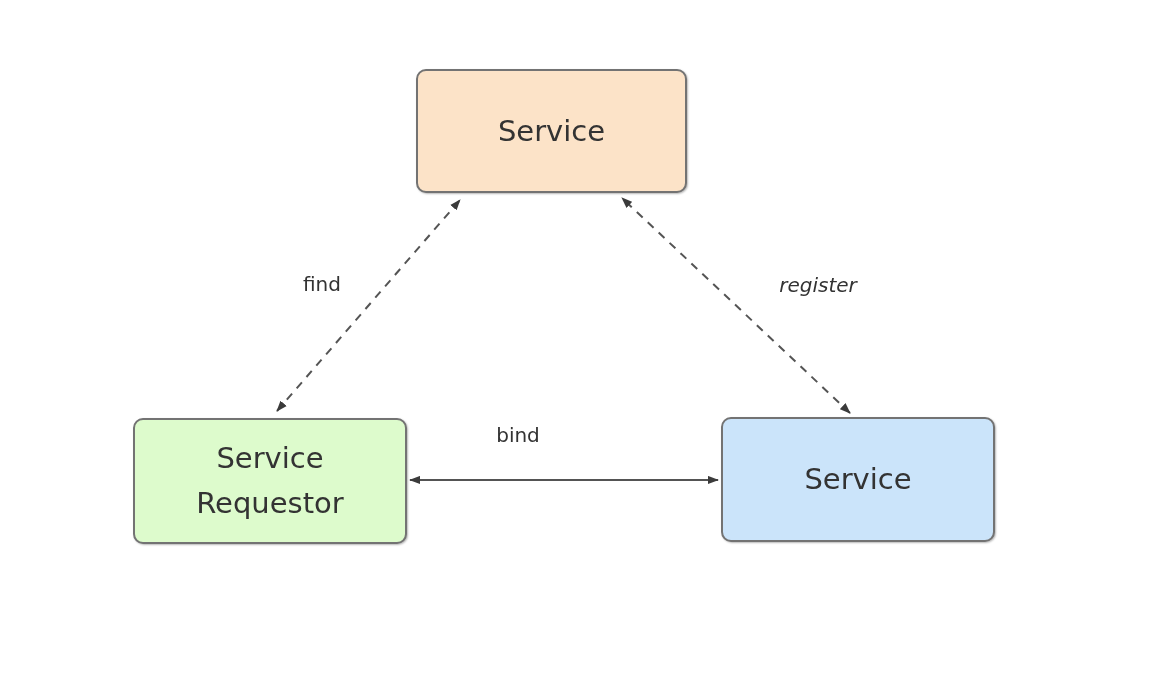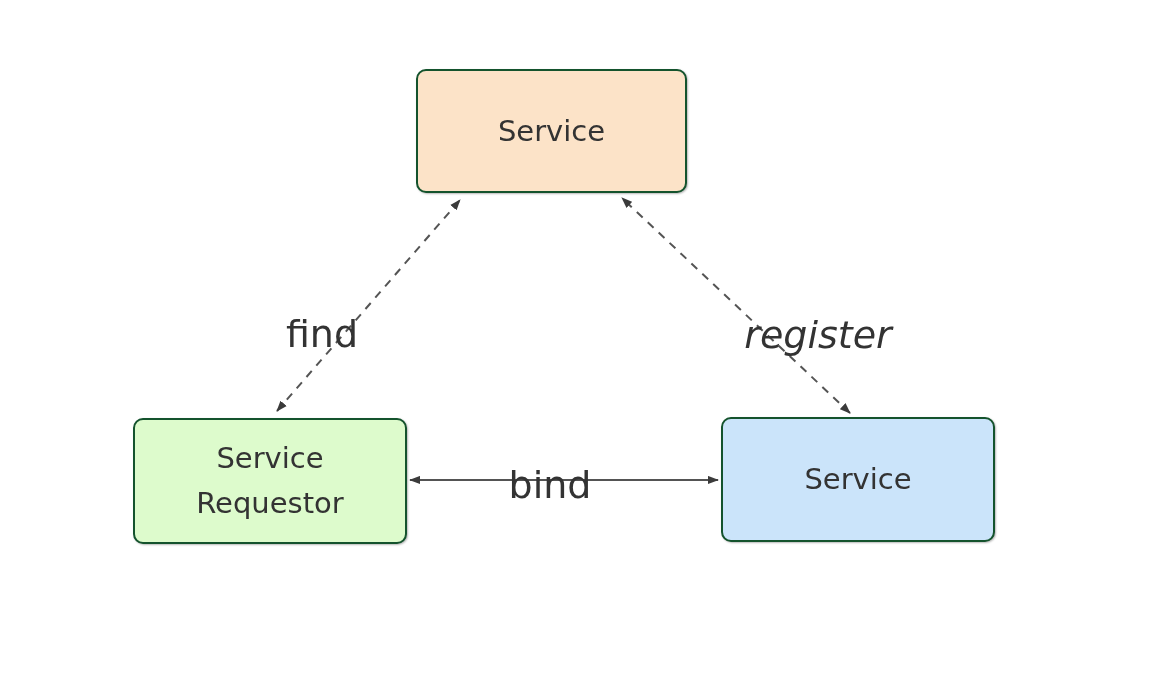--- a/index.html
+++ b/index.html
@@ -17,46 +17,45 @@
   }
   #edges-svg {
     position: absolute;
     left: 0; top: 0;
     width: 1160px;
     height: 676px;
   }
   .node {
     position: absolute;
     box-sizing: border-box;
-    border: 2px solid #14532d;
+    border: 2px solid #737373;
     border-radius: 10px;
     box-shadow: 1px 1px 2px rgba(0,0,0,0.28);
     display: flex;
     flex-direction: column;
     align-items: center;
     justify-content: center;
     text-align: center;
     color: #333333;
     font-size: 29px;
     line-height: 45px;
   }
   .node-registry  { left: 416px; top: 69px;  width: 271px; height: 124px; }
   .node-requestor { left: 133px; top: 418px; width: 274px; height: 126px; }
   .node-provider  { left: 721px; top: 417px; width: 274px; height: 125px; }
   .edge-label {
     position: absolute;
     transform: translateX(-50%);
     color: #333333;
-    font-size: 38px;
+    font-size: 20px;
     white-space: nowrap;
-    margin-top: 40px;
   }
   .label-find     { left: 322px; top: 272px; }
   .label-register { left: 818px; top: 273px; font-style: italic; }
-  .label-bind     { left: 550px; top: 423px; }
+  .label-bind     { left: 518px; top: 423px; }
 </style>
 </head>
 <body>
 
 <div id="canvas">
 
   <svg id="edges-svg" xmlns="http://www.w3.org/2000/svg">
     <defs>
       <marker id="arrow" viewBox="0 0 12 9" refX="11" refY="4.5" markerWidth="11" markerHeight="9" orient="auto-start-reverse" markerUnits="userSpaceOnUse">
         <path d="M0,0 L12,4.5 L0,9 z" fill="#3b3b3b"></path>

